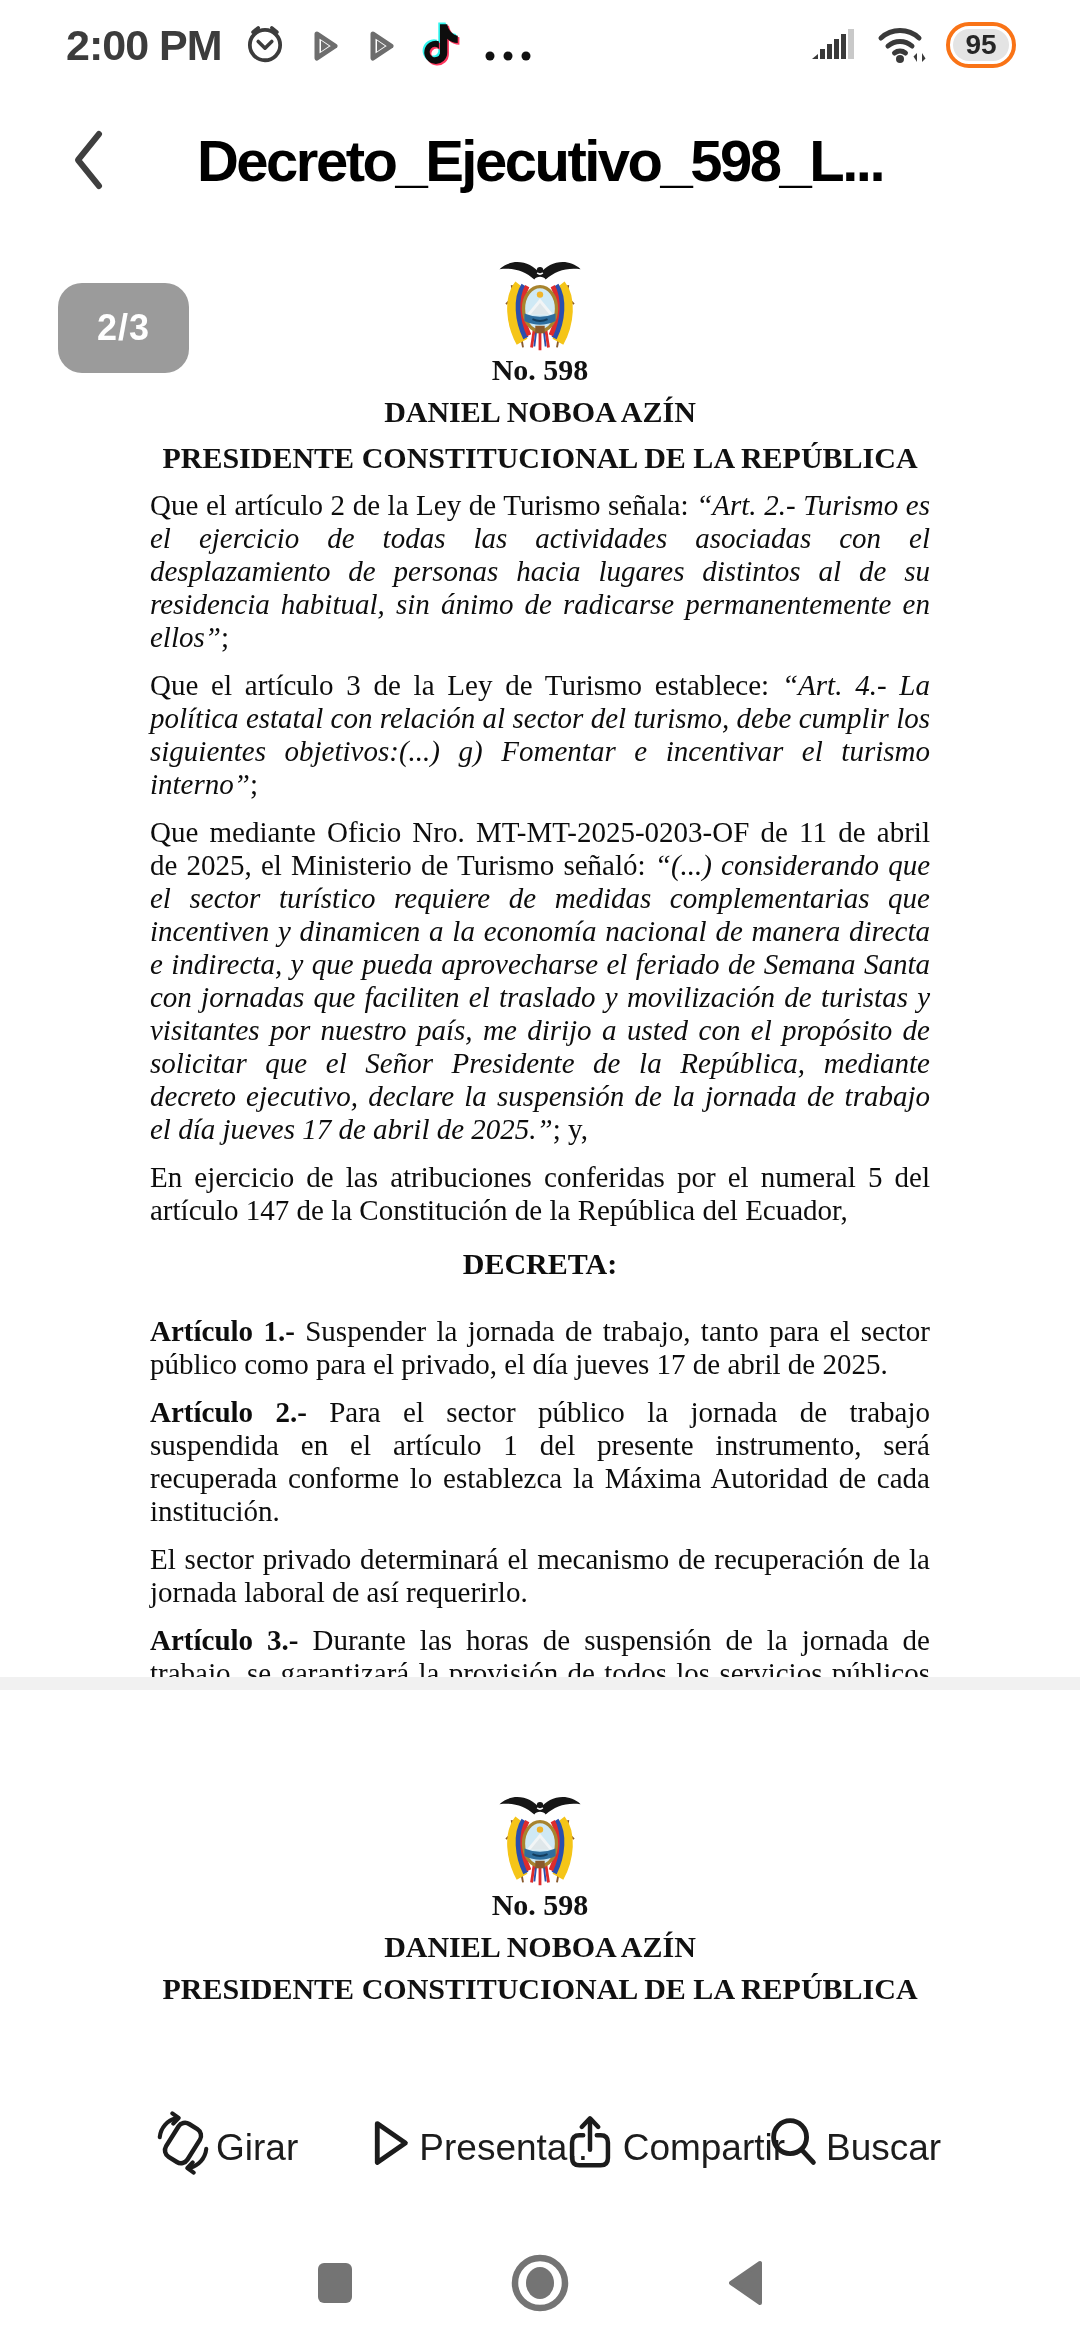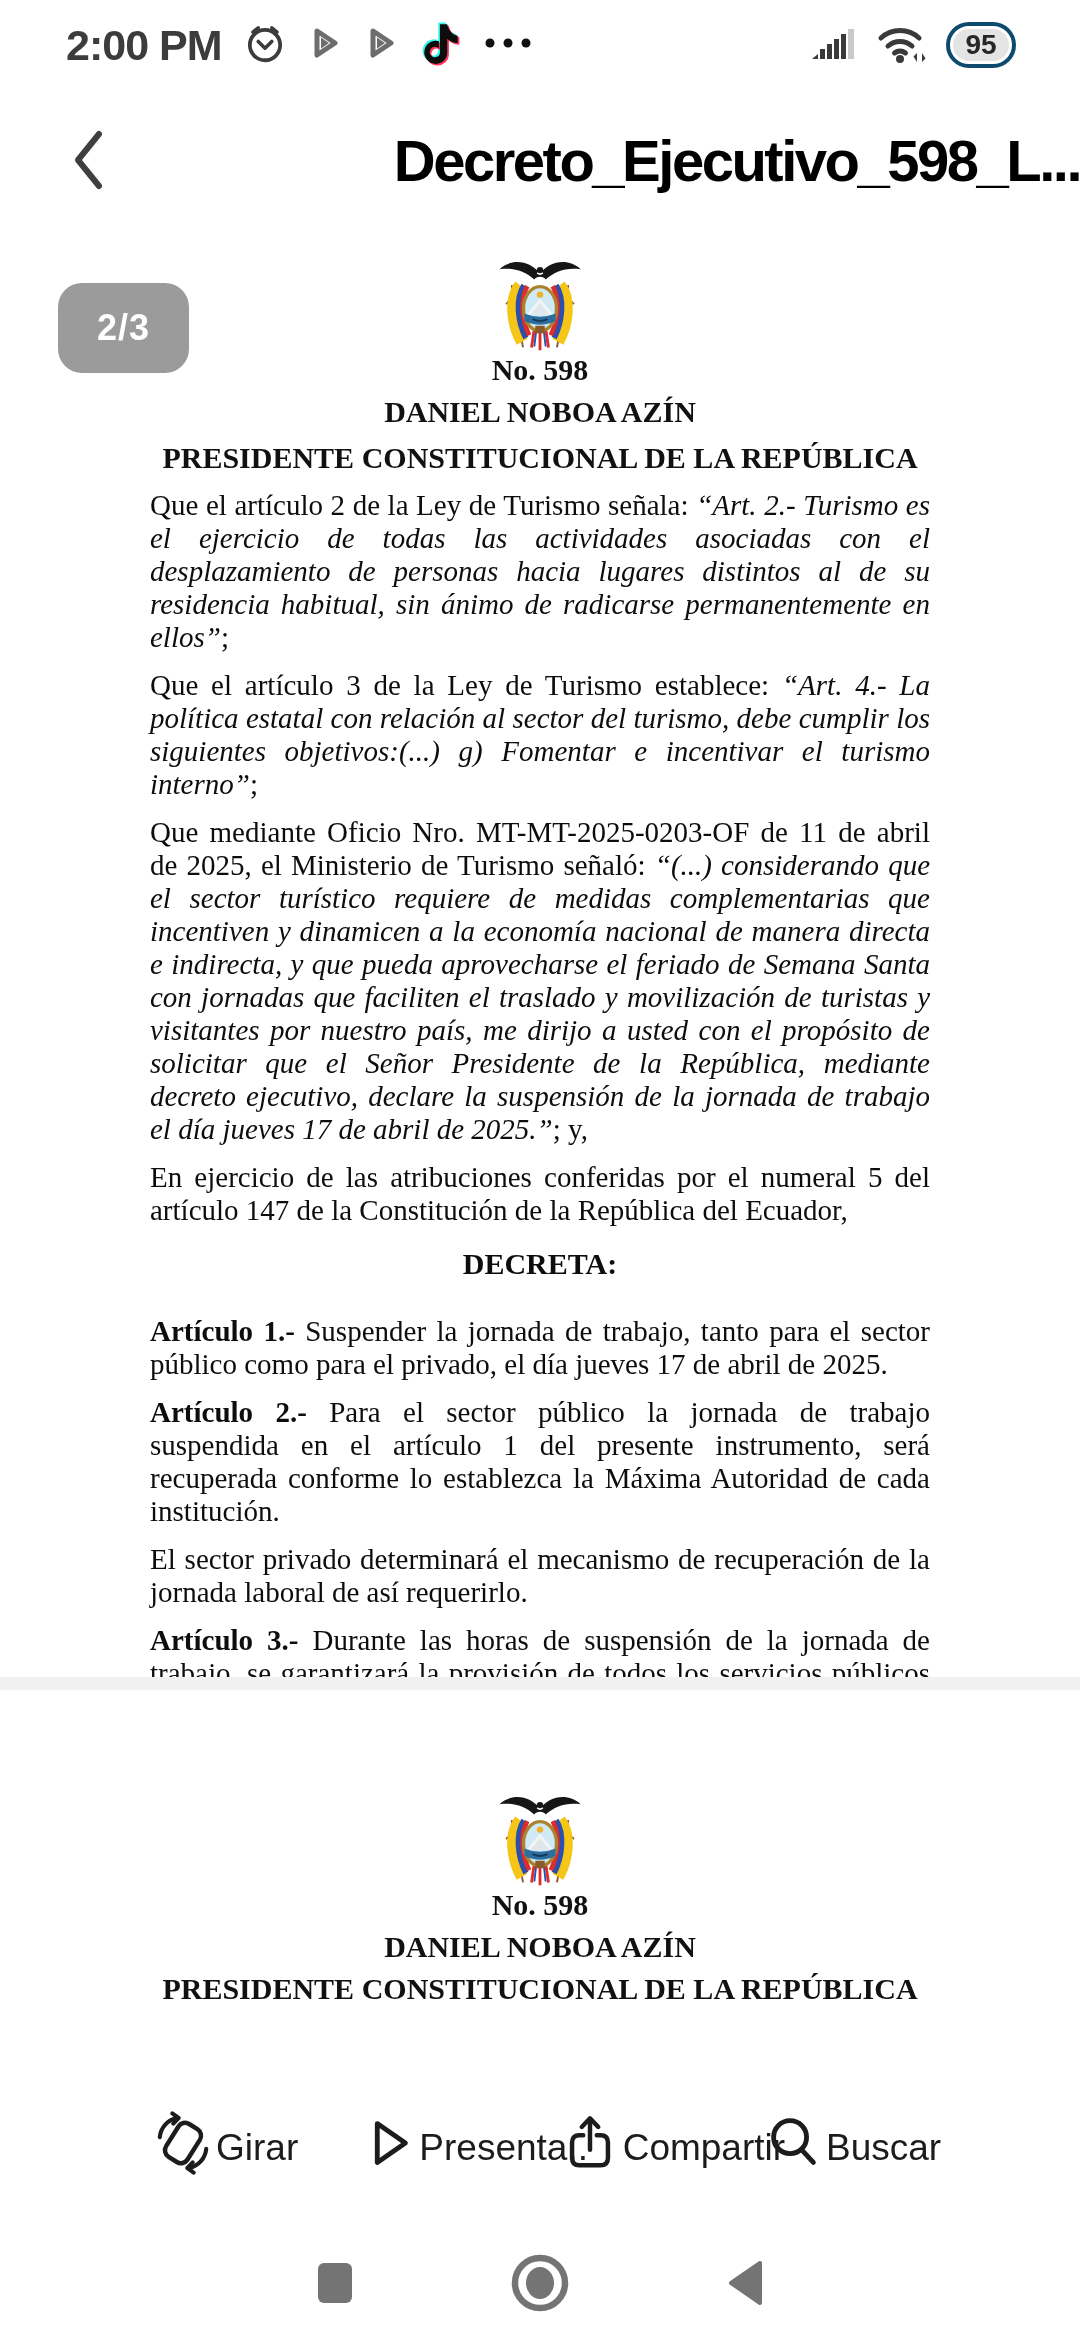--- a/index.html
+++ b/index.html
@@ -8,36 +8,36 @@
     position:relative; width:1080px; height:2340px; background:#ffffff;
     margin:0 auto; overflow:hidden;
     font-family:"Liberation Sans", sans-serif; color:#1a1a1a;
   }
 
   
   .status-bar {
     height:90px; display:flex; align-items:center;
     padding:0 64px 0 66px; background:#ffffff;
   }
-  .sb-left { display:flex; align-items:center; gap:20px; }
+  .sb-left { display:flex; align-items:flex-end; gap:20px; }
   .sb-time { font-size:43px; font-weight:700; color:#3c3c3c; letter-spacing:-1px; }
   .sb-right { margin-left:auto; display:flex; align-items:center; gap:16px; }
   .battery-pill {
-    position:relative; width:70px; height:46px; border:4px solid #0c4a6e; border-radius:23px;
+    position:relative; width:70px; height:46px; border:4px solid #f97316; border-radius:23px;
     display:flex; align-items:center; justify-content:center; background:#ffffff;
   }
   .battery-fill { position:absolute; inset:3px; background:#e4e4e4; border-radius:17px; }
   .battery-num { position:relative; font-size:28px; font-weight:700; color:#262626; }
 
   
   .app-header { position:relative; height:145px; background:#ffffff; }
   .back-btn { position:absolute; left:66px; top:32px; width:56px; height:80px; display:flex; align-items:center; }
   .app-title {
     position:absolute; left:0; right:0; top:50%; transform:translateY(-54%);
-    text-align:right; font-size:58px; font-weight:700; letter-spacing:-2.5px; color:#000;
+    text-align:center; font-size:58px; font-weight:700; letter-spacing:-2.5px; color:#000;
     white-space:nowrap;
   }
 
   
   .doc-scroll { height:1785px; background:#ffffff; overflow:hidden; }
   .doc-page { background:#ffffff; font-family:"Liberation Serif", serif; color:#0d0d0d; }
   .page-2 { height:1442px; overflow:hidden; }
   .page-gap { height:13px; background:#f1f1f1; }
   .page-3 { height:330px; overflow:hidden; }
 

